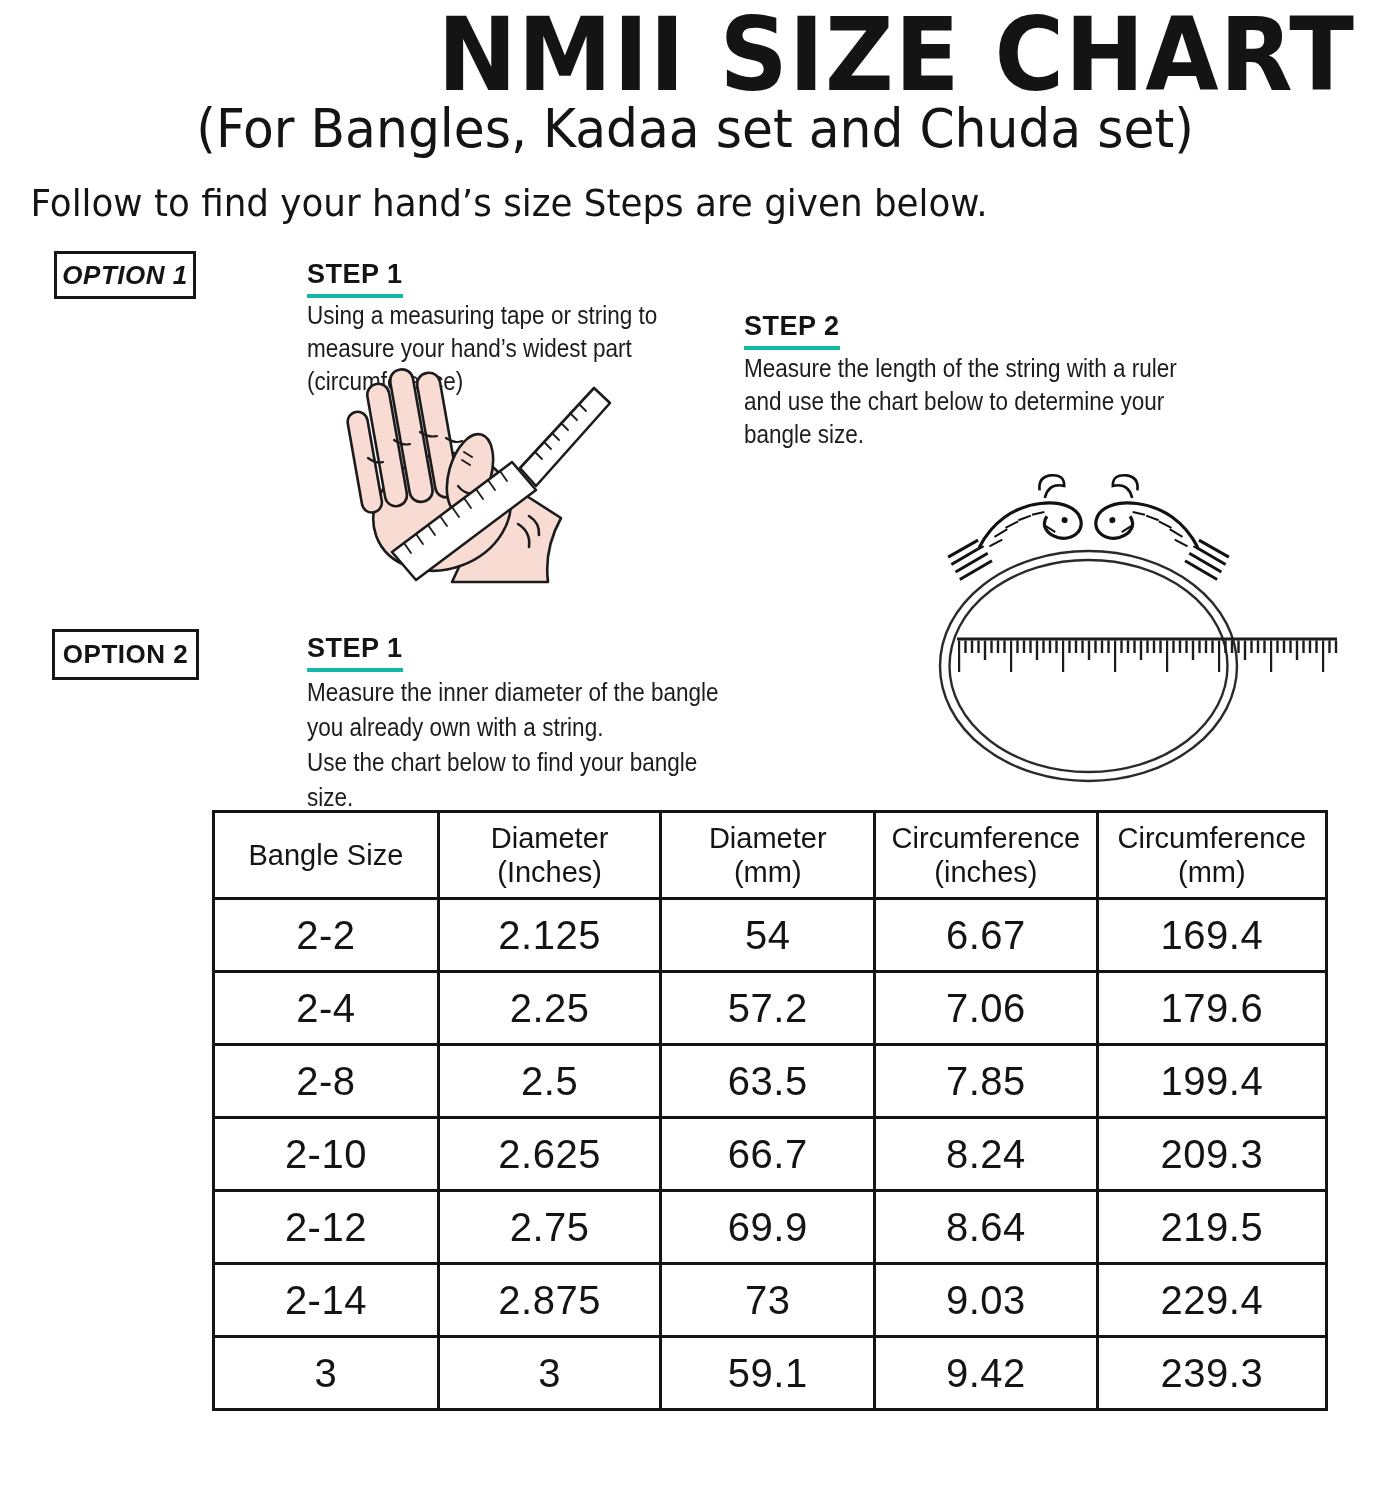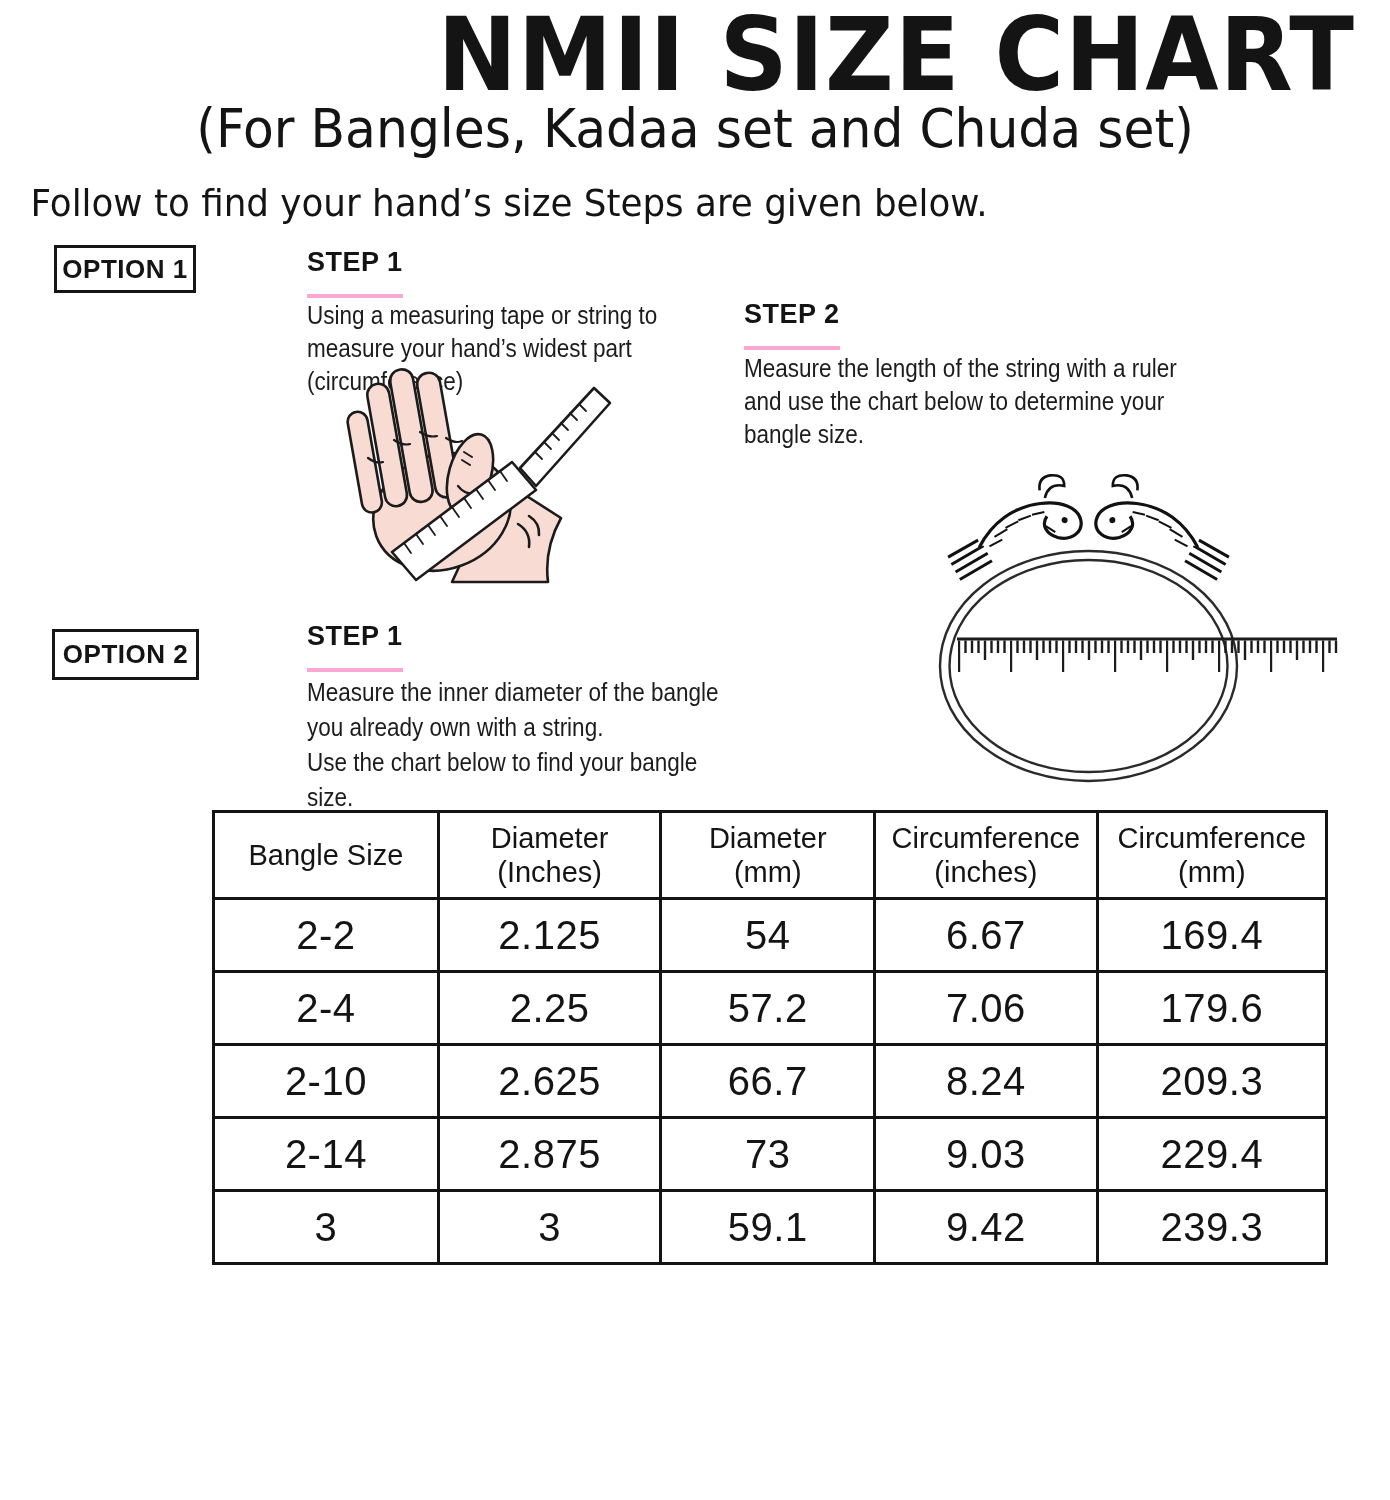--- a/index.html
+++ b/index.html
@@ -14,26 +14,26 @@
   .page-subtitle{top:100px;left:0;width:1390px;text-align:center;
     font-family:"DejaVu Sans",sans-serif;font-weight:500;font-size:53px;line-height:1.1;}
   .page-subtitle span{display:inline-block;transform:scaleX(.95);}
   .page-tagline{top:183px;left:0;width:1390px;text-align:left;
     font-family:"DejaVu Sans",sans-serif;font-size:38px;line-height:1.1;}
   .page-tagline span{display:inline-block;transform:scaleX(.94);}
 
   
   .option-badge{border:3px solid #161616;display:flex;align-items:center;justify-content:center;
     font-weight:bold;font-size:26px;letter-spacing:.5px;background:#fff;}
-  #option1-badge{left:54px;top:245px;width:136px;height:42px;}
+  #option1-badge{left:54px;top:251px;width:136px;height:42px;font-style:italic;}
   #option2-badge{left:52px;top:629px;width:141px;height:45px;}
 
   
   .step-heading{font-weight:bold;font-size:27px;display:inline-block;
-    border-bottom:4px solid #f9a8d4;padding-bottom:16px;letter-spacing:.5px;}
+    border-bottom:4px solid #14b8a6;padding-bottom:4px;letter-spacing:.5px;margin-top:12px;}
   .step-text{font-size:25px;line-height:33px;white-space:pre-line;color:#1c1c1c;
     transform:scaleX(.9);transform-origin:0 0;}
   #step1a-heading{left:307px;top:247px;}
   #step1a-text{left:307px;top:299px;width:470px;}
   #step2-heading{left:744px;top:299px;}
   #step2-text{left:744px;top:352px;width:520px;}
   #step1b-heading{left:307px;top:621px;}
   #step1b-text{left:307px;top:675px;width:520px;line-height:35px;}
 
   
@@ -219,27 +219,41 @@
       <td>169.4</td>
     </tr>
     <tr>
       <td>2-4</td>
       <td>2.25</td>
       <td>57.2</td>
       <td>7.06</td>
       <td>179.6</td>
     </tr>
     <tr>
+      <td>2-8</td>
+      <td>2.5</td>
+      <td>63.5</td>
+      <td>7.85</td>
+      <td>199.4</td>
+    </tr>
+    <tr>
       <td>2-10</td>
       <td>2.625</td>
       <td>66.7</td>
       <td>8.24</td>
       <td>209.3</td>
     </tr>
     <tr>
+      <td>2-12</td>
+      <td>2.75</td>
+      <td>69.9</td>
+      <td>8.64</td>
+      <td>219.5</td>
+    </tr>
+    <tr>
       <td>2-14</td>
       <td>2.875</td>
       <td>73</td>
       <td>9.03</td>
       <td>229.4</td>
     </tr>
     <tr>
       <td>3</td>
       <td>3</td>
       <td>59.1</td>

